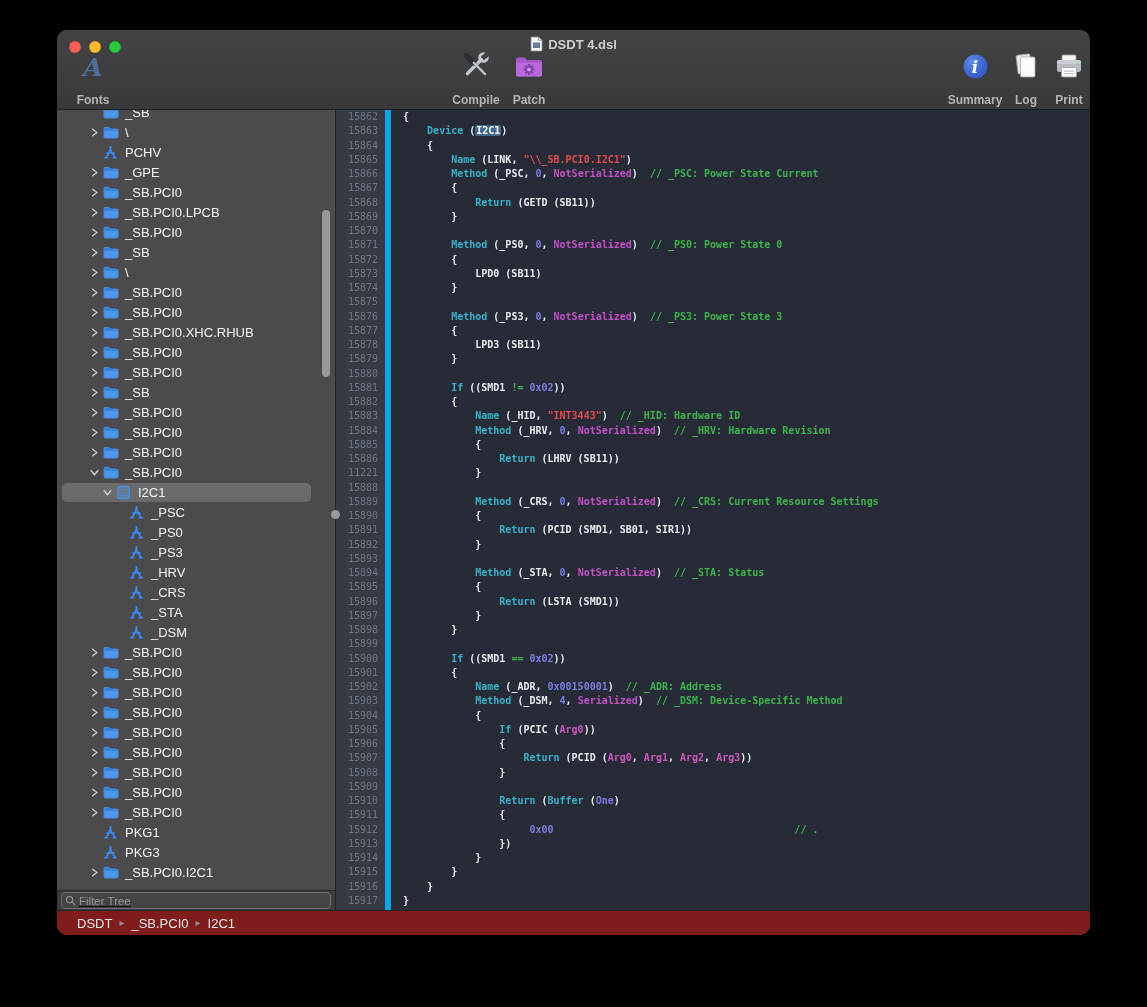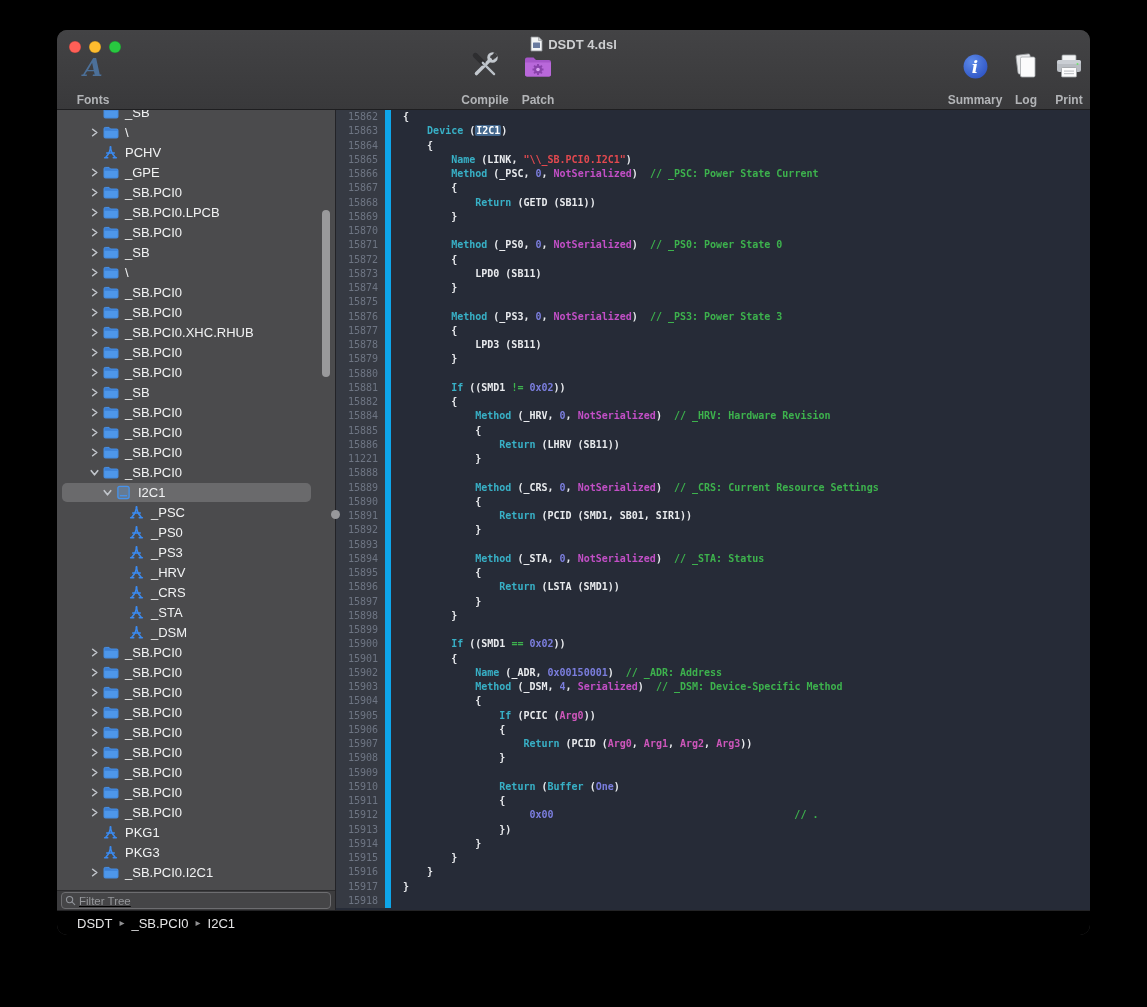--- a/index.html
+++ b/index.html
@@ -23,21 +23,21 @@
   .traffic{position:absolute;left:12px;top:11px;display:flex;gap:8px;}
   .tl{width:12px;height:12px;border-radius:50%;box-shadow:inset 0 0 0 .5px rgba(0,0,0,.25);}
   .tl.red{background:var(--traffic-0,#ff5f57);}
   .tl.yellow{background:var(--traffic-1,#febc2e);}
   .tl.green{background:var(--traffic-2,#28c840);}
   .title-row{position:absolute;top:5px;left:0;right:0;height:18px;
     display:flex;justify-content:center;align-items:center;gap:5px;}
   .title-text{font-size:13px;font-weight:bold;color:#cdced0;}
   .doc-icon{display:flex;}
   .tb-left{position:absolute;left:10px;top:25px;}
-  .tb-center{position:absolute;left:402px;top:25px;display:flex;gap:1px;}
+  .tb-center{position:absolute;left:393px;top:25px;display:flex;gap:1px;}
   .tb-right{position:absolute;right:0;top:25px;display:flex;}
   .tb-item{display:flex;flex-direction:column;align-items:center;justify-content:flex-end;
     height:52px;width:52px;cursor:default;}
   .tb-item.w58{width:58px;} .tb-item.w44{width:44px;} .tb-item.w42{width:42px;}
   .ticon{height:33px;display:flex;align-items:center;justify-content:center;}
   .tlabel{font-size:12px;color:#b2b4b7;margin-top:13px;white-space:nowrap;font-weight:bold;}
   .fonts-a{font-family:"DejaVu Serif",serif;font-style:italic;font-weight:bold;
     font-size:25px;color:#4c7099;line-height:1;}
   
   .main{position:relative;flex:1;display:flex;min-height:0;}
@@ -73,21 +73,21 @@
   .ln{flex:0 0 55px;box-sizing:border-box;padding-right:7px;text-align:right;
     color:var(--syn-ln,#6e7583);background:var(--gutter-bg,#363a43);
     border-right:6px solid #0ea5e9;font-weight:normal;}
   .lc{padding-left:12px;}
   .t-kw{color:var(--syn-kw,#38b0c6);} .t-p{color:var(--syn-p,#e9ebee);}
   .t-num{color:var(--syn-num,#7b7ede);} .t-str{color:var(--syn-str,#e3494f);}
   .t-decl{color:var(--syn-decl,#c24fc6);} .t-arg{color:var(--syn-arg,#cd56ba);}
   .t-com{color:var(--syn-com,#3db24d);} .t-op{color:var(--syn-op,#3db24d);}
   .t-hl{color:#fff;background:var(--find-highlight,#44688e);border-radius:2px;padding:0 1px;}
   
-  .statusbar{flex:0 0 24px;background:#000000;border-top:1px solid #232325;
+  .statusbar{flex:0 0 24px;background:#7f1d1d;border-top:1px solid #232325;
     display:flex;align-items:center;padding-left:20px;}
   .breadcrumb{display:flex;align-items:center;gap:7px;font-size:13px;color:#e5e5e6;}
   .crumb{cursor:default;}
   .crumb-sep{color:#909092;font-size:10px;line-height:1;}
 </style>
 </head>
 <body>
 
 <div class="window">
 
@@ -752,20 +752,21 @@
         <div class="cl"><span class="ln">15873</span><span class="lc"><span class="t-p">            LPD0 (SB11)</span></span></div>
         <div class="cl"><span class="ln">15874</span><span class="lc"><span class="t-p">        }</span></span></div>
         <div class="cl"><span class="ln">15875</span><span class="lc"></span></div>
         <div class="cl"><span class="ln">15876</span><span class="lc"><span class="t-p">        </span><span class="t-kw">Method</span><span class="t-p"> (_PS3, </span><span class="t-num">0</span><span class="t-p">, </span><span class="t-decl">NotSerialized</span><span class="t-p">)  </span><span class="t-com">// _PS3: Power State 3</span></span></div>
         <div class="cl"><span class="ln">15877</span><span class="lc"><span class="t-p">        {</span></span></div>
         <div class="cl"><span class="ln">15878</span><span class="lc"><span class="t-p">            LPD3 (SB11)</span></span></div>
         <div class="cl"><span class="ln">15879</span><span class="lc"><span class="t-p">        }</span></span></div>
         <div class="cl"><span class="ln">15880</span><span class="lc"></span></div>
         <div class="cl"><span class="ln">15881</span><span class="lc"><span class="t-p">        </span><span class="t-kw">If</span><span class="t-p"> ((SMD1 </span><span class="t-op">!=</span><span class="t-p"> </span><span class="t-num">0x02</span><span class="t-p">))</span></span></div>
         <div class="cl"><span class="ln">15882</span><span class="lc"><span class="t-p">        {</span></span></div>
+        <div class="cl"><span class="ln">15883</span><span class="lc"><span class="t-p">            </span><span class="t-kw">Name</span><span class="t-p"> (_HID, </span><span class="t-str">"INT3443"</span><span class="t-p">)  </span><span class="t-com">// _HID: Hardware ID</span></span></div>
         <div class="cl"><span class="ln">15884</span><span class="lc"><span class="t-p">            </span><span class="t-kw">Method</span><span class="t-p"> (_HRV, </span><span class="t-num">0</span><span class="t-p">, </span><span class="t-decl">NotSerialized</span><span class="t-p">)  </span><span class="t-com">// _HRV: Hardware Revision</span></span></div>
         <div class="cl"><span class="ln">15885</span><span class="lc"><span class="t-p">            {</span></span></div>
         <div class="cl"><span class="ln">15886</span><span class="lc"><span class="t-p">                </span><span class="t-kw">Return</span><span class="t-p"> (LHRV (SB11))</span></span></div>
         <div class="cl"><span class="ln">11221</span><span class="lc"><span class="t-p">            }</span></span></div>
         <div class="cl"><span class="ln">15888</span><span class="lc"></span></div>
         <div class="cl"><span class="ln">15889</span><span class="lc"><span class="t-p">            </span><span class="t-kw">Method</span><span class="t-p"> (_CRS, </span><span class="t-num">0</span><span class="t-p">, </span><span class="t-decl">NotSerialized</span><span class="t-p">)  </span><span class="t-com">// _CRS: Current Resource Settings</span></span></div>
         <div class="cl"><span class="ln">15890</span><span class="lc"><span class="t-p">            {</span></span></div>
         <div class="cl"><span class="ln">15891</span><span class="lc"><span class="t-p">                </span><span class="t-kw">Return</span><span class="t-p"> (PCID (SMD1, SB01, SIR1))</span></span></div>
         <div class="cl"><span class="ln">15892</span><span class="lc"><span class="t-p">            }</span></span></div>
         <div class="cl"><span class="ln">15893</span><span class="lc"></span></div>

